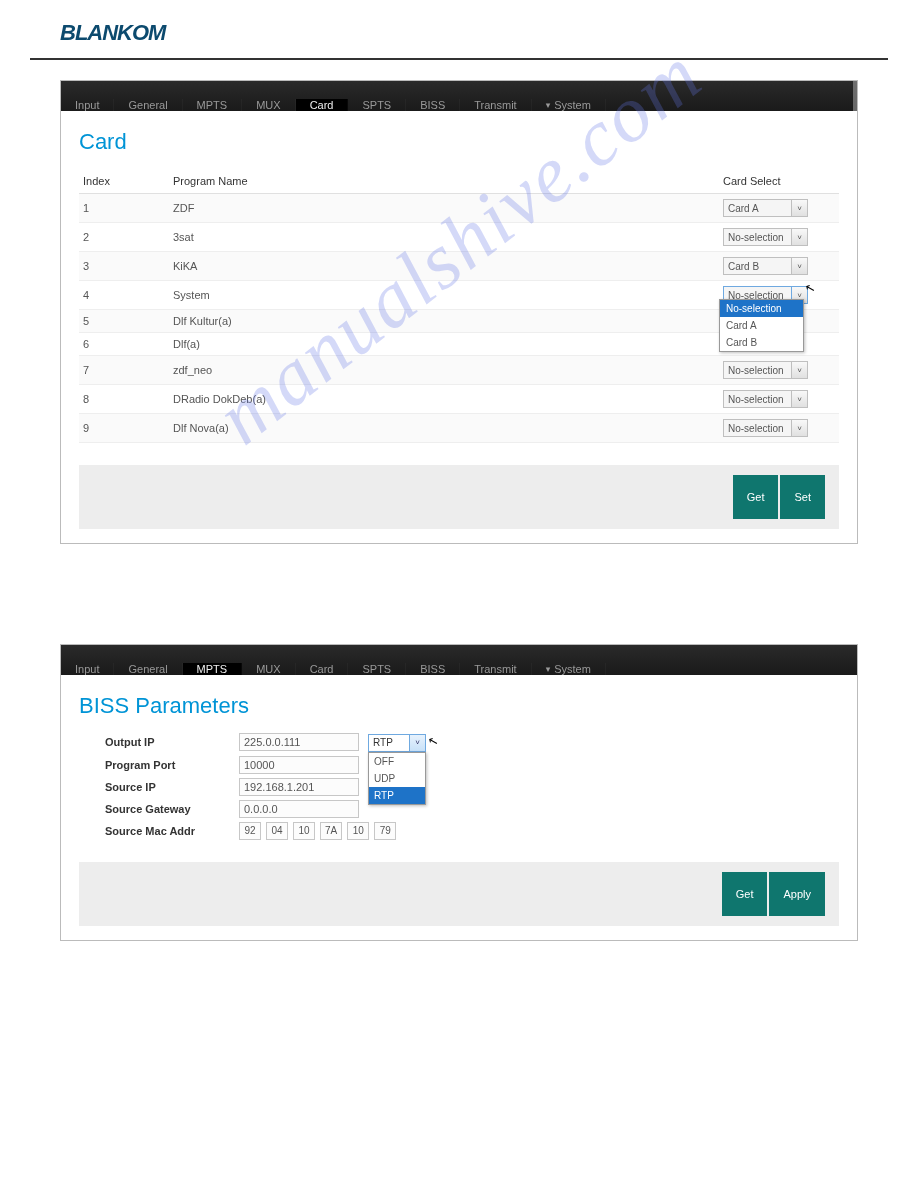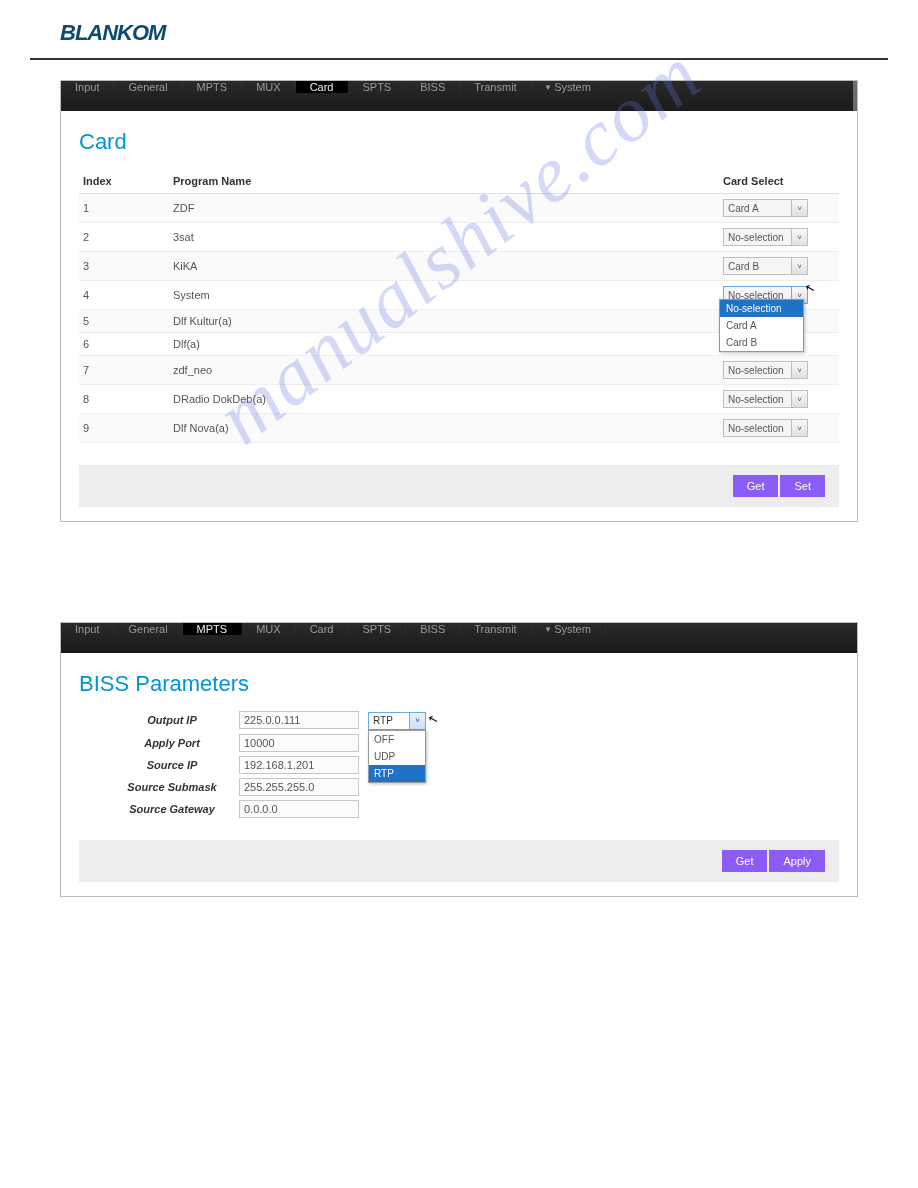--- a/index.html
+++ b/index.html
@@ -29,21 +29,21 @@
   .panel {
     margin: 0 60px 100px 60px;
     border: 1px solid #bbb;
     background: #fff;
     position: relative;
     overflow: visible;
   }
   .menubar {
     background: linear-gradient(#2a2a2a,#1a1a1a);
     display: flex;
-    align-items: flex-start;
+    align-items: flex-end;
     height: 30px;
     font-size: 11px;
     color: #999;
     position: relative;
   }
   .menubar .tab {
     padding: 0 14px;
     display: flex;
     align-items: center;
     cursor: pointer;
@@ -72,21 +72,21 @@
     font-size: 22px;
     margin-bottom: 14px;
   }
   table.card-table {
     width: 100%;
     border-collapse: collapse;
     font-size: 11px;
   }
   table.card-table th {
     text-align: left;
-    font-weight: bold;
+    font-weight: normal;
     color: #333;
     padding: 6px 4px;
     border-bottom: 1px solid #e0e0e0;
   }
   table.card-table td {
     padding: 5px 4px;
     border-bottom: 1px solid #eee;
     color: #555;
   }
   table.card-table tbody tr:nth-child(odd) td {
@@ -150,47 +150,46 @@
   }
   .buttons-bar {
     margin-top: 22px;
     background: #ededed;
     padding: 10px 14px;
     display: flex;
     justify-content: flex-end;
     gap: 0;
   }
   .btn {
-    background: #8b5cf6;
+    background: #0f766e;
     color: #fff;
     border: none;
-    padding: 5px 14px;
+    padding: 16px 14px;
     font-size: 11px;
     cursor: pointer;
   }
   .btn + .btn {
     margin-left: 2px;
   }
   
   .form-grid {
     font-size: 11px;
     color: #333;
   }
   .form-row {
     display: flex;
     align-items: center;
     margin-bottom: 4px;
   }
   .form-row .lbl {
     width: 160px;
-    text-align: center;
+    text-align: left;
     padding-left: 26px;
     font-weight: bold;
     color: #333;
-    font-style: italic;
   }
   .form-row .val input.txt {
     width: 120px;
     height: 18px;
     border: 1px solid #c7c7c7;
     background: #fcfcfc;
     font-size: 11px;
     padding: 1px 4px;
     color: #555;
   }
@@ -435,34 +434,41 @@
               <div class="proto-drop">
                 <div class="opt">OFF</div>
                 <div class="opt">UDP</div>
                 <div class="opt hl">RTP</div>
               </div>
               <span class="cursor-arrow" style="top:0px; left:60px;">↖</span>
             </span>
           </div>
         </div>
         <div class="form-row">
-          <div class="lbl">Apply Port</div>
+          <div class="lbl">Program Port</div>
           <div class="val"><input class="txt" value="10000" style=""></div>
         </div>
         <div class="form-row">
           <div class="lbl">Source IP</div>
           <div class="val"><input class="txt" value="192.168.1.201" style=""></div>
         </div>
         <div class="form-row">
-          <div class="lbl">Source Submask</div>
-          <div class="val"><input class="txt" value="255.255.255.0" style=""></div>
-        </div>
-        <div class="form-row">
           <div class="lbl">Source Gateway</div>
           <div class="val"><input class="txt" value="0.0.0.0" style=""></div>
+        </div>
+        <div class="form-row">
+          <div class="lbl">Source Mac Addr</div>
+          <div class="val mac-group">
+            <input value="92" style="">
+            <input value="04" style="">
+            <input value="10" style="">
+            <input value="7A" style="">
+            <input value="10" style="">
+            <input value="79" style="">
+          </div>
         </div>
       </div>
 
       <div class="buttons-bar">
         <button class="btn">Get</button>
         <button class="btn">Apply</button>
       </div>
     </div>
   </div>
 

